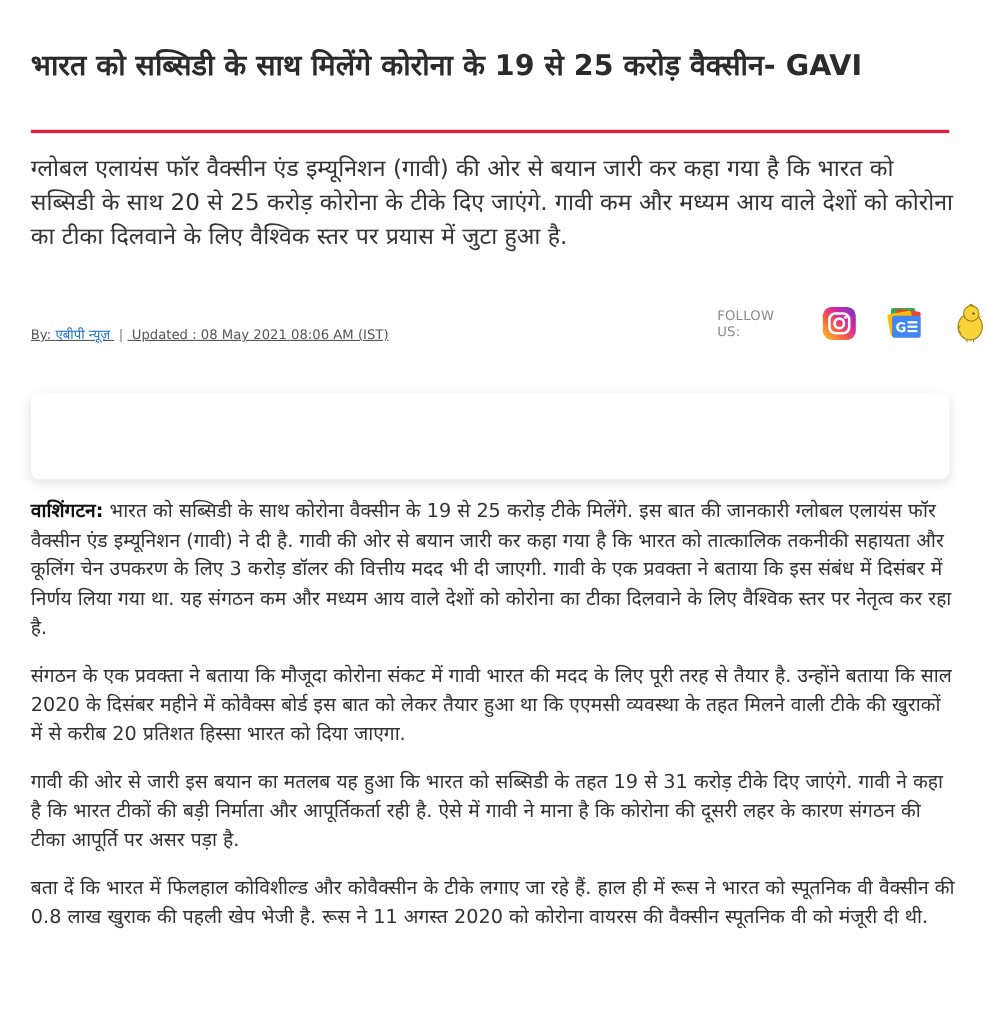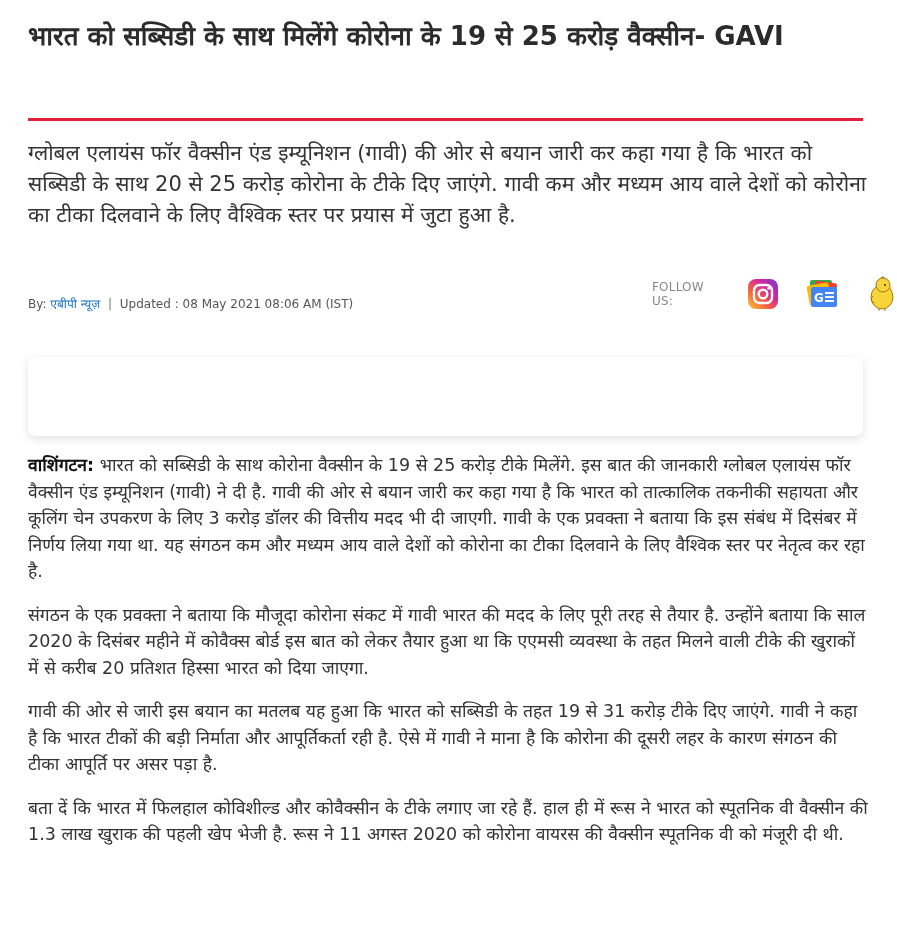--- a/index.html
+++ b/index.html
@@ -1,33 +1,33 @@
 <!DOCTYPE html>
 <html><head>
   <meta charset="utf-8">
   <style>
     * { box-sizing: border-box; margin: 0; padding: 0; }
     html, body { width: 897px; height: 941px; overflow: hidden; background: #ffffff; }
     body { font-family: "DejaVu Sans", "Liberation Sans", sans-serif; color: #222; position: relative; }
 
     .headline {
-      position: absolute; left: 28px; top: 16px; width: 840px;
+      position: absolute; left: 28px; top: 40px; width: 840px;
       font-size: 26px; line-height: 40px; font-weight: bold; color: #2b2b2b;
     }
     .divider {
       position: absolute; left: 28px; top: 118px; width: 835px; height: 3px; background: #e31e3d;
     }
     .summary {
       position: absolute; left: 28px; top: 138px; width: 840px;
       font-size: 21px; line-height: 31px; color: #333;
     }
 
     .meta {
       position: absolute; left: 28px; top: 295px;
-      font-size: 12px; color: #555; white-space: nowrap;
+      font-size: 12px; color: #555; white-space: nowrap; text-decoration: underline;
     }
     .meta .author { color: #1a73c8; text-decoration: none; }
     .meta .sep { color: #777; margin: 0 4px; }
 
     .follow {
       position: absolute; left: 652px; top: 274px; height: 40px;
       display: flex; align-items: center; gap: 27px;
     }
     .follow-label { font-size: 12px; color: #888; letter-spacing: 0.2px; margin-right: 4px; }
     .social { width: 34px; height: 34px; display: flex; align-items: center; justify-content: center; cursor: pointer; }
@@ -105,14 +105,14 @@
     </svg>
   </a>
 </div>
 
 <div class="ad-slot"></div>
 
 <div class="article">
   <p><span class="dateline">वाशिंगटन:</span><span> भारत को सब्सिडी के साथ कोरोना वैक्सीन के 19 से 25 करोड़ टीके मिलेंगे. इस बात की जानकारी ग्लोबल एलायंस फॉर वैक्सीन एंड इम्यूनिशन (गावी) ने दी है. गावी की ओर से बयान जारी कर कहा गया है कि भारत को तात्कालिक तकनीकी सहायता और कूलिंग चेन उपकरण के लिए 3 करोड़ डॉलर की वित्तीय मदद भी दी जाएगी. गावी के एक प्रवक्ता ने बताया कि इस संबंध में दिसंबर में निर्णय लिया गया था. यह संगठन कम और मध्यम आय वाले देशों को कोरोना का टीका दिलवाने के लिए वैश्विक स्तर पर नेतृत्व कर रहा है.</span></p>
   <p>संगठन के एक प्रवक्ता ने बताया कि मौजूदा कोरोना संकट में गावी भारत की मदद के लिए पूरी तरह से तैयार है. उन्होंने बताया कि साल 2020 के दिसंबर महीने में कोवैक्स बोर्ड इस बात को लेकर तैयार हुआ था कि एएमसी व्यवस्था के तहत मिलने वाली टीके की खुराकों में से करीब 20 प्रतिशत हिस्सा भारत को दिया जाएगा.</p>
   <p>गावी की ओर से जारी इस बयान का मतलब यह हुआ कि भारत को सब्सिडी के तहत 19 से 31 करोड़ टीके दिए जाएंगे. गावी ने कहा है कि भारत टीकों की बड़ी निर्माता और आपूर्तिकर्ता रही है. ऐसे में गावी ने माना है कि कोरोना की दूसरी लहर के कारण संगठन की टीका आपूर्ति पर असर पड़ा है.</p>
-  <p>बता दें कि भारत में फिलहाल कोविशील्ड और कोवैक्सीन के टीके लगाए जा रहे हैं. हाल ही में रूस ने भारत को स्पूतनिक वी वैक्सीन की 1.3 लाख खुराक की पहली खेप भेजी है. रूस ने 11 अगस्त 2020 को कोरोना वायरस की वैक्सीन स्पूतनिक वी को मंजूरी दी थी.</p>
+  <p>बता दें कि भारत में फिलहाल कोविशील्ड और कोवैक्सीन के टीके लगाए जा रहे हैं. हाल ही में रूस ने भारत को स्पूतनिक वी वैक्सीन की 0.8 लाख खुराक की पहली खेप भेजी है. रूस ने 11 अगस्त 2020 को कोरोना वायरस की वैक्सीन स्पूतनिक वी को मंजूरी दी थी.</p>
 </div>
 
 </body></html>

